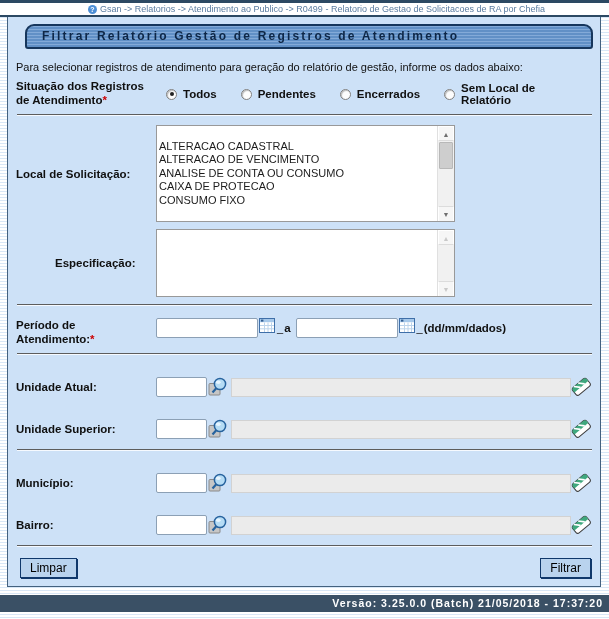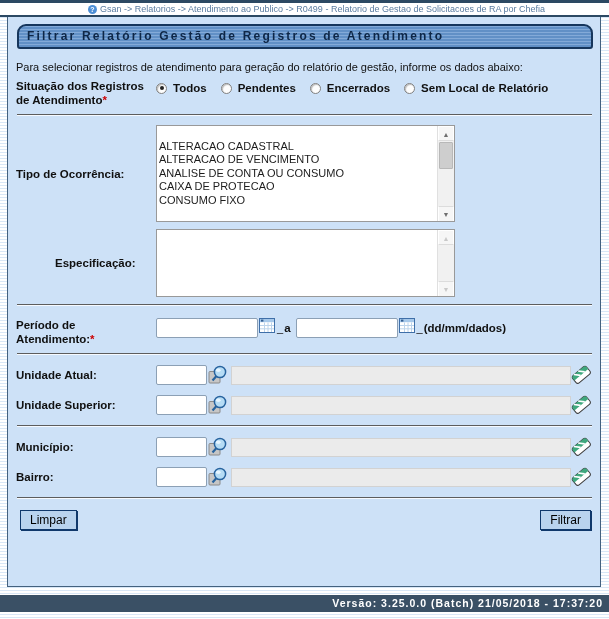--- a/index.html
+++ b/index.html
@@ -19,34 +19,34 @@
     font-size:7px; font-weight:bold; line-height:9px; text-align:center; margin-right:3px; flex:0 0 auto;
   }
   .topline { height:2px; background:#2c4963; }
 
   .content {
     position:relative; margin-left:7px; width:594px; height:570px;
     background:#cde1f7; border:1px solid #44617e; border-top:none;
     padding:4px 6px 0 7px;
   }
   .title-bar {
-    height:25px; margin:3px 1px 0 2px;
+    height:25px; margin:3px 1px 0 10px;
     border:2px solid #16365c; border-radius:9px 9px 3px 3px;
     background: repeating-linear-gradient(180deg,#83aad8 0 1px,#6190c6 1px 3px);
     color:#0e2747; font-weight:bold; font-size:12px; letter-spacing:2.2px;
-    line-height:21px; padding-left:8px; overflow:hidden;
+    line-height:21px; padding-left:15px; overflow:hidden;
   }
   .intro { margin:12px 0 6px 1px; font-size:11px; color:#101010; }
 
   .row { display:flex; align-items:flex-start; margin-left:1px; }
   .lbl { width:140px; flex:0 0 140px; font-weight:bold; font-size:11.5px; color:#101010; white-space:pre-line; line-height:14px; }
   .req { color:#cc0000; }
 
   .radio-group { display:flex; align-items:center; margin-top:3px; }
-  .radio-item { display:flex; align-items:center; margin-right:14px; }
+  .radio-item { display:flex; align-items:center; margin-right:14px;margin-left:10px; }
   .radio {
     width:11px; height:11px; border-radius:50%; background:#fdfdfd;
     border:1px solid #808080; box-shadow: inset 1px 1px 1px rgba(0,0,0,.25);
     margin-right:6px; position:relative; flex:0 0 auto;
   }
   .radio.checked::after {
     content:""; position:absolute; left:2.5px; top:2.5px; width:4px; height:4px;
     border-radius:50%; background:#222;
   }
   .radio-item span.rlabel { font-size:11.5px; font-weight:bold; color:#101010; }
@@ -80,21 +80,21 @@
   .code-inp { width:51px; }
   .under { font-size:11px; color:#101010; margin:0 1px; line-height:20px; }
   .hint { font-size:11.5px; font-weight:bold; color:#101010; line-height:20px; }
   .sepword { font-size:11.5px; font-weight:bold; color:#101010; line-height:20px; }
 
   .icon-btn { display:inline-block; margin:0 1px; cursor:pointer; line-height:0; }
   .ro-field {
     width:351px; height:19px; background:#ebebeb; border:1px solid #d2d2d2;
     margin-left:2px; margin-top:1px; font-size:11px; line-height:17px; padding:0 3px; color:#333;
   }
-  .lookup-row { margin-top:10px; align-items:center; }
+  .lookup-row { margin-top:22px; align-items:center; }
   .lookup-row .lbl { align-self:center; }
   .eraser-wrap { margin-left:auto; margin-right:2px; }
 
   .note-row { margin-top:9px; margin-left:204px; font-size:11.5px; color:#101010; }
   .btn-row { display:flex; justify-content:space-between; margin:11px 3px 0 5px; }
   button.gsan-btn {
     background:#b9d3ee; border:1px solid #10386b; box-shadow:1px 1px 0 #10386b;
     font-family:"Liberation Sans",sans-serif; font-size:12px; color:#000;
     padding:1px 9px 2px 9px; height:20px; cursor:pointer;
   }
@@ -142,21 +142,21 @@
       <div class="radio-item">
         <span class="radio"></span>
         <span class="rlabel">Sem Local de Relatório</span>
       </div>
     </div>
   </div>
 
   <div class="sep"></div>
 
   <div class="row" style="margin-top:9px;">
-    <div class="lbl" style="align-self:center;">Tipo de Ocorrência:</div>
+    <div class="lbl" style="align-self:center;">Local de Solicitação:</div>
     <div class="listbox lb-tall">
       <div class="lb-items" style="padding-right:2px;">
         <div></div>
         <div>ALTERACAO CADASTRAL</div>
         <div>ALTERACAO DE VENCIMENTO</div>
         <div>ANALISE DE CONTA OU CONSUMO</div>
         <div>CAIXA DE PROTECAO</div>
         <div>CONSUMO FIXO</div>
       </div>
       <div class="scrollbar">

